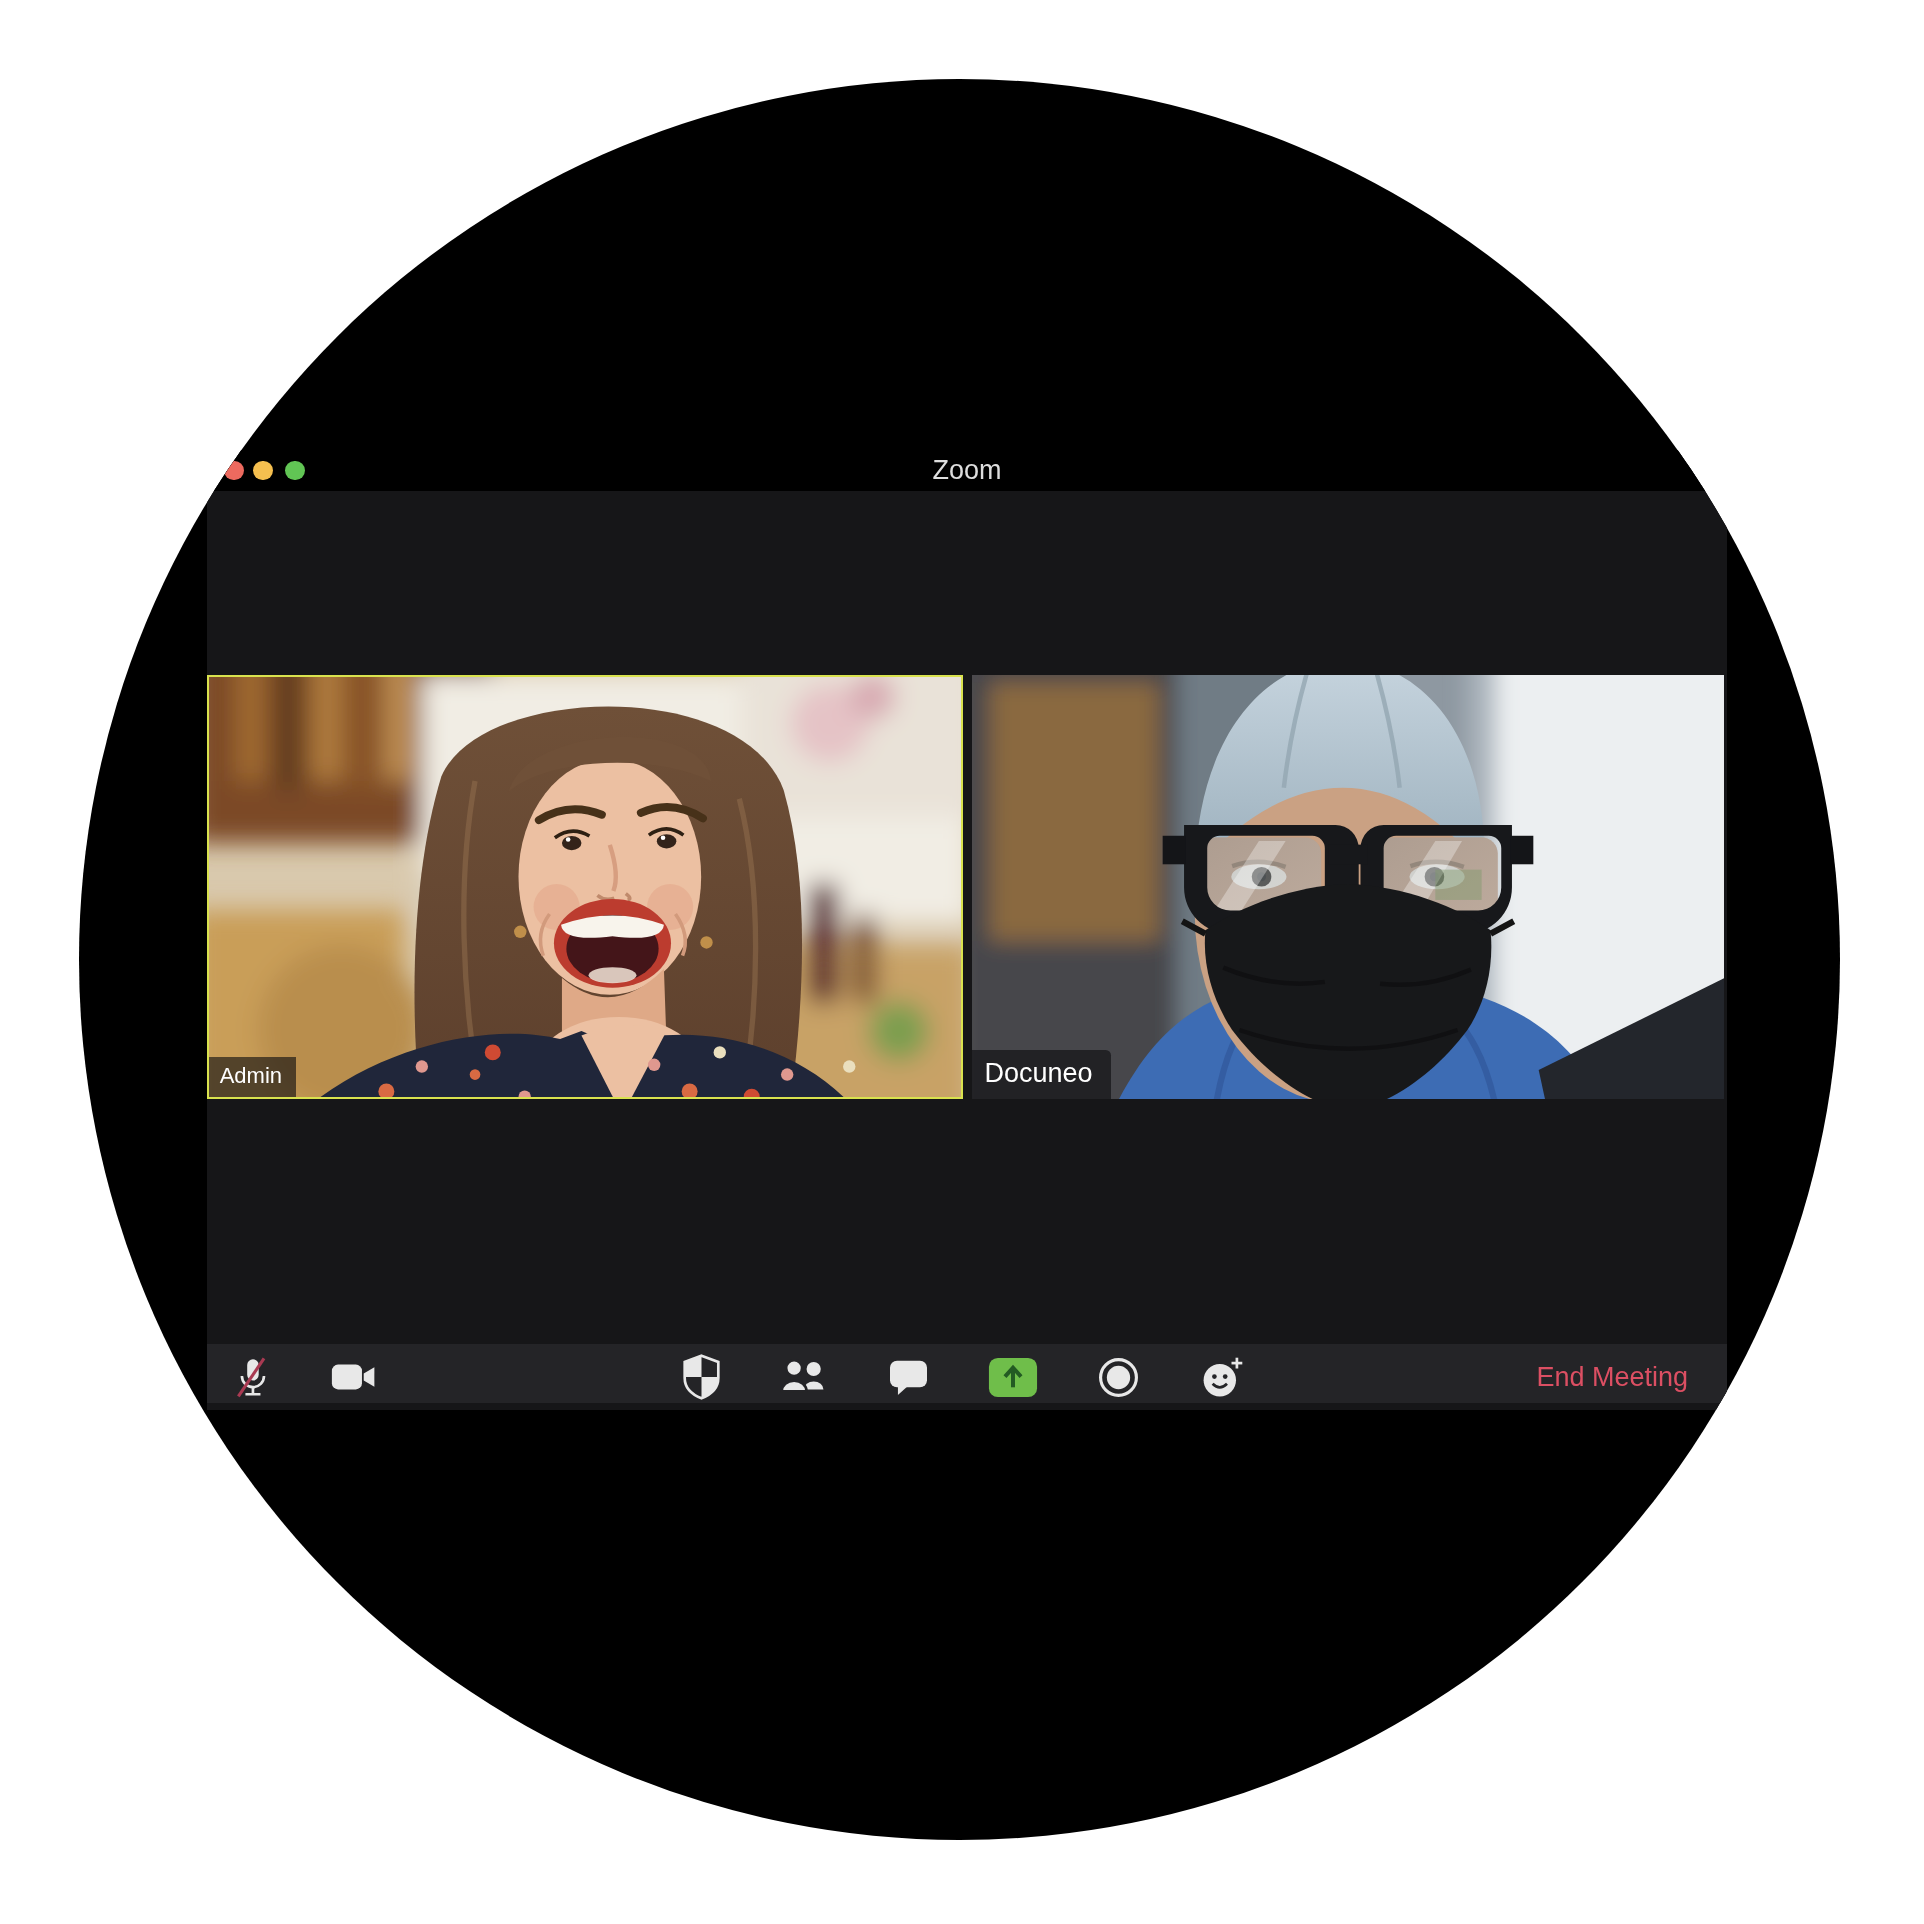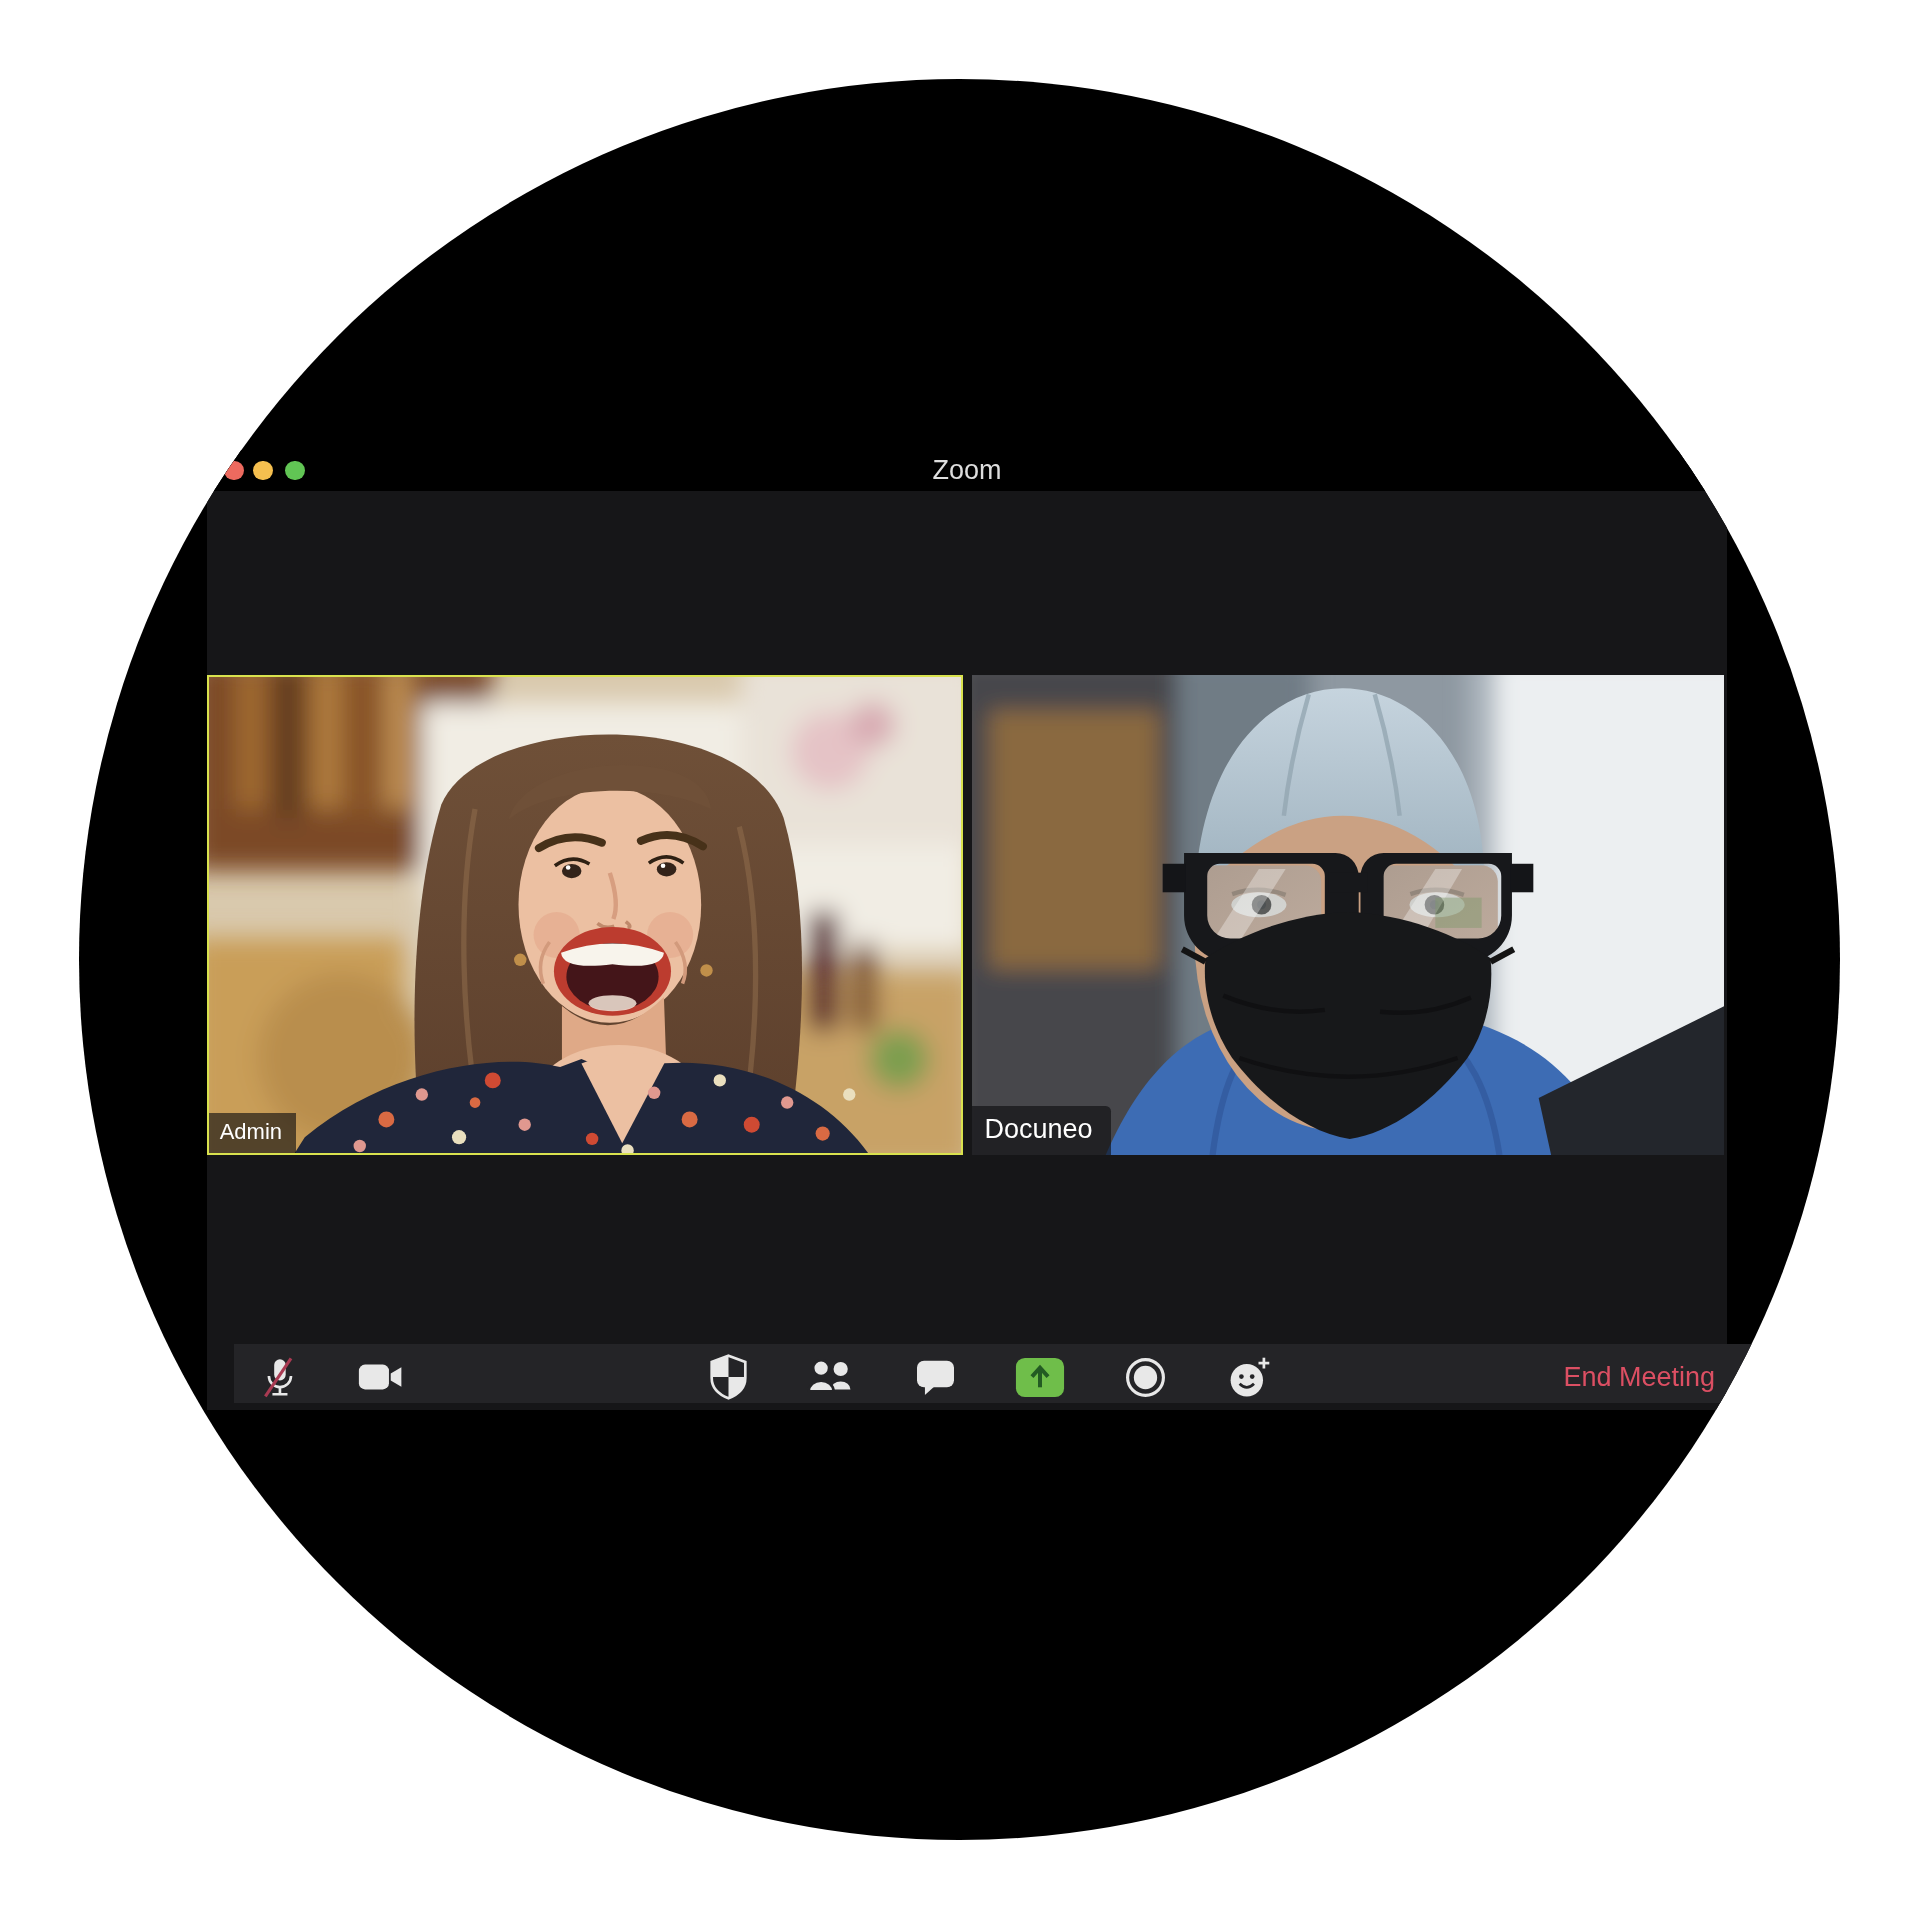--- a/index.html
+++ b/index.html
@@ -7,28 +7,28 @@
   .stage{position:relative;width:1925px;height:1925px;background:#ffffff;overflow:hidden;}
   .circle{position:absolute;left:79px;top:79px;width:1761px;height:1761px;background:#000;border-radius:50%;overflow:hidden;}
   .zwindow{position:absolute;left:128px;top:371px;width:1520px;height:960px;background:#161618;}
   .titlebar{position:absolute;left:0;top:0;width:100%;height:41px;background:#000000;}
   .title{position:absolute;left:0;top:0;width:100%;height:41px;line-height:41px;text-align:center;color:#dedede;font-size:27px;}
   .light{position:absolute;top:10.7px;width:19.6px;height:19.6px;border-radius:50%;}
   .light.red{left:17px;background:#ed6a5f;}
   .light.yellow{left:46px;background:#f5bf4f;}
   .light.green{left:78px;background:#61c554;}
   .video-row{position:absolute;left:0;top:225px;height:480px;display:flex;gap:9px;}
-  .tile{position:relative;height:480px;overflow:hidden;background:#4d7c0f;}
+  .tile{position:relative;height:424px;overflow:hidden;background:#4d7c0f;}
   .tile.left{width:756px;border:2.7px solid #d9e24e;}
   .tile.right{width:752px;}
   .tile svg{position:absolute;left:0;top:0;width:100%;height:100%;}
   .name-tag{position:absolute;color:#fff;background:rgba(12,12,14,0.62);white-space:nowrap;}
   .tag-admin{left:0;bottom:0;font-size:22px;padding:6.2px 14.3px 8px 10.7px;}
   .tag-docuneo{left:0;bottom:0;font-size:27px;padding:8px 18px 9.8px 12.5px;border-radius:0 5.3px 0 0;}
-  .toolbar{position:absolute;left:0;top:894px;width:100%;height:59px;background:#242427;margin-left:27px;}
+  .toolbar{position:absolute;left:0;top:894px;width:100%;height:59px;background:#242427;}
   .tbtn{position:absolute;top:0;width:80px;height:66px;transform:translateX(-50%);display:flex;align-items:center;justify-content:center;background:none;border:none;padding:0;cursor:pointer;}
   .end-meeting{position:absolute;right:39px;top:0;height:66px;line-height:66px;color:#dc4f63;font-size:27px;background:none;border:none;cursor:pointer;padding:0;}
 </style>
 </head>
 <body>
 
 <div class="stage">
   <div class="circle">
     <div class="zwindow">
 

